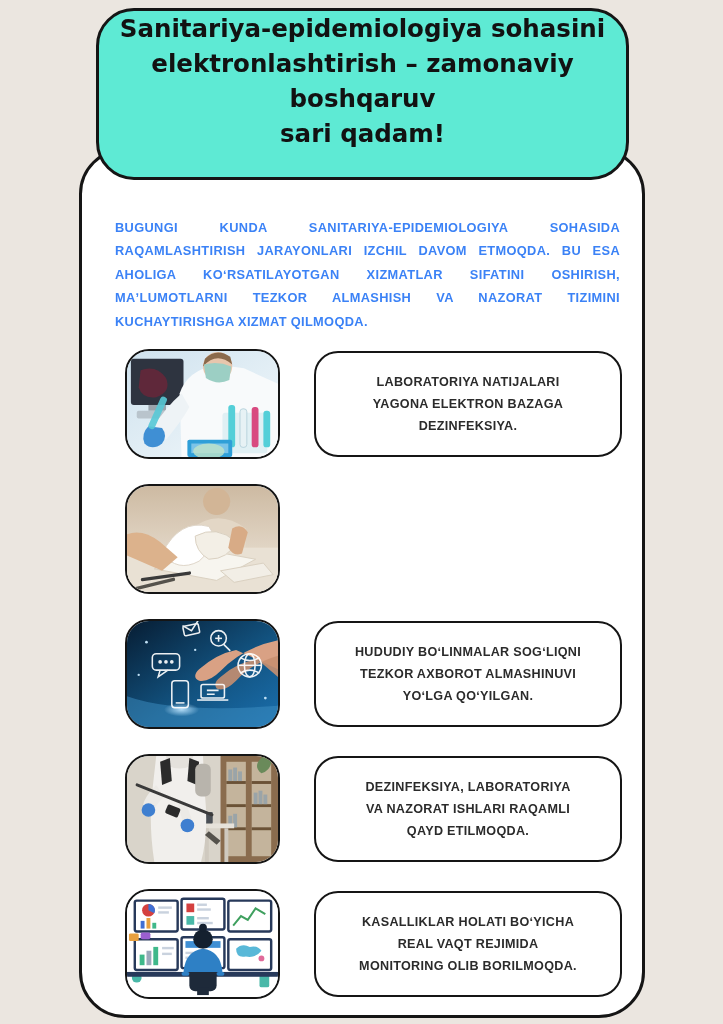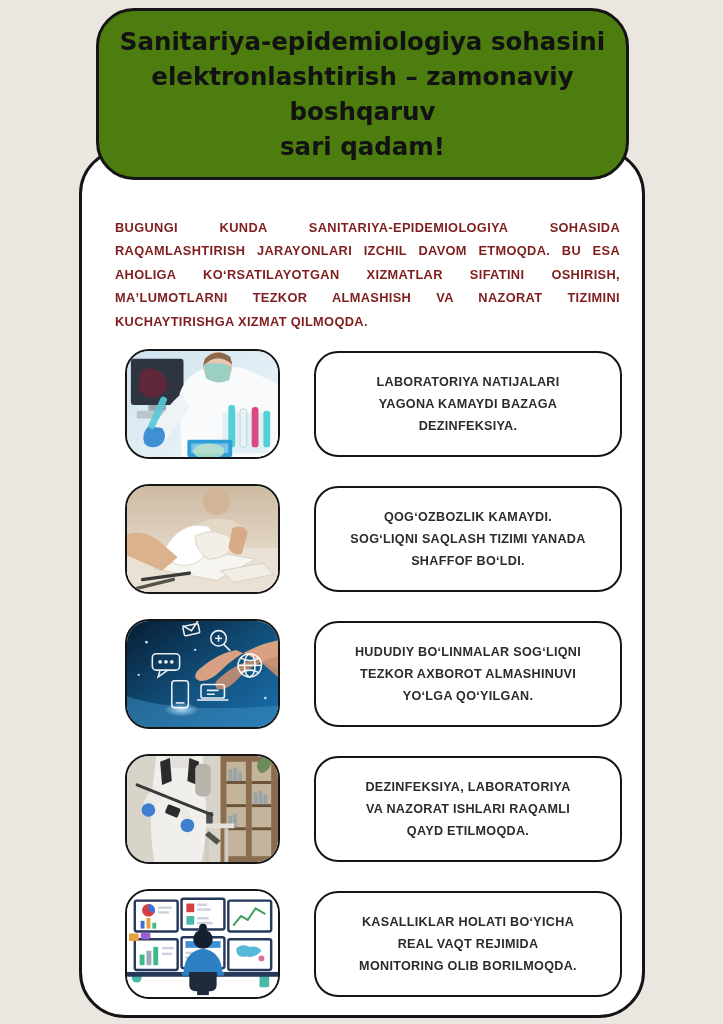--- a/index.html
+++ b/index.html
@@ -20,25 +20,25 @@
     background:#ffffff;
     border:3px solid #151515;
     border-radius:46px;
   }
 
   
   .title-card{
     position:absolute;
     left:96px;top:8px;
     width:527px;height:166px;
-    background:#4d7c0f;
+    background:#5eead4;
     border:3px solid #151515;
     border-radius:38px;
     z-index:3;
-    display:flex;align-items:center;justify-content:center;
+    display:flex;align-items:flex-start;justify-content:center;
   }
   .title-text{
     text-align:center;
     font-family:"DejaVu Sans", sans-serif;
     font-weight:bold;
     font-size:24.5px;
     line-height:35px;
     color:#121212;
     letter-spacing:0px;
     padding:0 18px;
@@ -47,21 +47,21 @@
 
   
   .intro{
     position:absolute;
     left:33px;top:52px;
     width:505px;
     font-size:12.8px;
     font-weight:bold;
     line-height:23.5px;
     letter-spacing:0.35px;
-    color:#7f1d1d;
+    color:#3b82f6;
     text-align:justify;
   }
 
   
   .rows{
     position:absolute;
     left:43px;top:198px;
     width:497px;
     display:flex;flex-direction:column;gap:25px;
   }
@@ -132,21 +132,21 @@
             <rect x="128" y="58" width="7" height="42" rx="3" fill="#d84a80"></rect>
             <rect x="140" y="62" width="7" height="38" rx="3" fill="#54cfd8"></rect>
             <rect x="62" y="92" width="46" height="18" rx="2" fill="#2f9fd8"></rect>
             <rect x="66" y="96" width="38" height="10" fill="#7cc4e8"></rect>
             <ellipse cx="84" cy="104" rx="16" ry="8" fill="#bfe3c8" opacity="0.8"></ellipse>
           </svg>
         </div>
         <div class="row-box">
           <div class="box-text">
             <span>LABORATORIYA NATIJALARI</span>
-            <span>YAGONA KAMAYDI BAZAGA</span>
+            <span>YAGONA ELEKTRON BAZAGA</span>
             <span>DEZINFEKSIYA.</span>
           </div>
         </div>
       </div>
 
       <div class="row">
         <div class="row-image">
           <svg viewBox="0 0 155 110" preserveAspectRatio="none">
             <defs>
               <linearGradient id="papbg" x1="0" y1="0" x2="0" y2="1">
@@ -160,27 +160,20 @@
             <rect x="0" y="64" width="155" height="46" fill="#e9e1d4"></rect>
             <path d="M28,86 L78,66 L132,76 L92,98 Z" fill="#f7f5ef" stroke="#d9d0c0"></path>
             <path d="M36,70 Q54,34 84,42 Q96,58 74,78 Q52,90 36,70 Z" fill="#ffffff" stroke="#ddd4c6"></path>
             <path d="M70,52 Q92,40 112,58 Q104,76 84,76 Q70,68 70,52 Z" fill="#f3efe6" stroke="#d9d0c0"></path>
             <path d="M0,50 Q16,44 34,58 L52,74 L36,88 L0,72 Z" fill="#dcb28c"></path>
             <path d="M108,44 Q118,38 124,48 L118,70 Q110,74 104,64 Z" fill="#d8ab86"></path>
             <rect x="14" y="92" width="52" height="3.5" rx="1.5" transform="rotate(-8 40 94)" fill="#3a3a3a"></rect>
             <rect x="6" y="100" width="44" height="3.5" rx="1.5" transform="rotate(-14 28 102)" fill="#55524c"></rect>
             <path d="M96,88 L140,80 L150,92 L110,100 Z" fill="#f2eee6" stroke="#d9d0c0"></path>
           </svg>
-        </div>
-        <div class="row-box">
-          <div class="box-text">
-            <span>QOGʻOZBOZLIK KAMAYDI.</span>
-            <span>SOGʻLIQNI SAQLASH TIZIMI YANADA</span>
-            <span>SHAFFOF BOʻLDI.</span>
-          </div>
         </div>
       </div>
 
       <div class="row">
         <div class="row-image">
           <svg viewBox="0 0 155 110" preserveAspectRatio="none">
             <defs>
               <linearGradient id="digbg" x1="0" y1="0" x2="1" y2="1">
                 <stop offset="0" stop-color="#071d33"></stop>
                   <stop offset="0.55" stop-color="#12527f"></stop>

